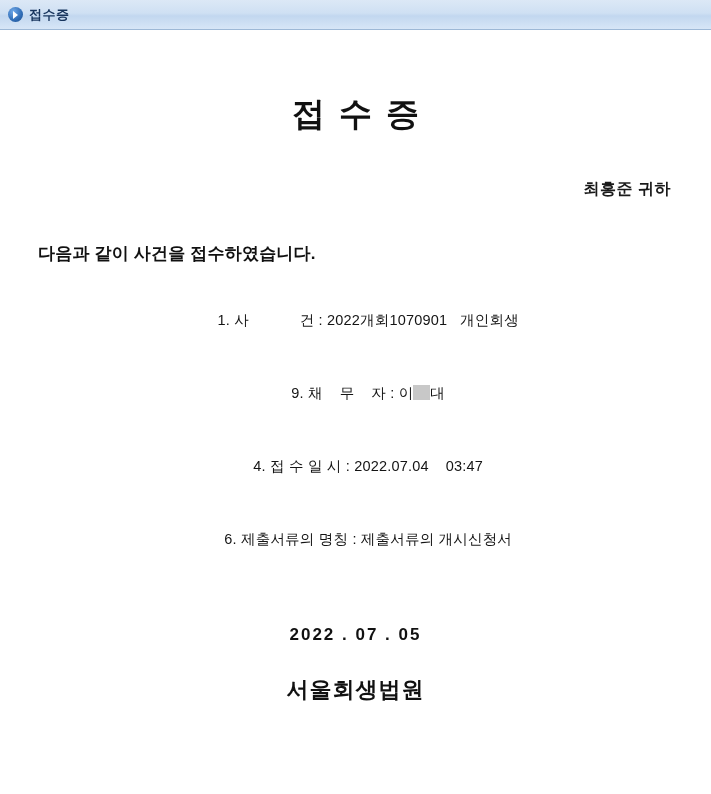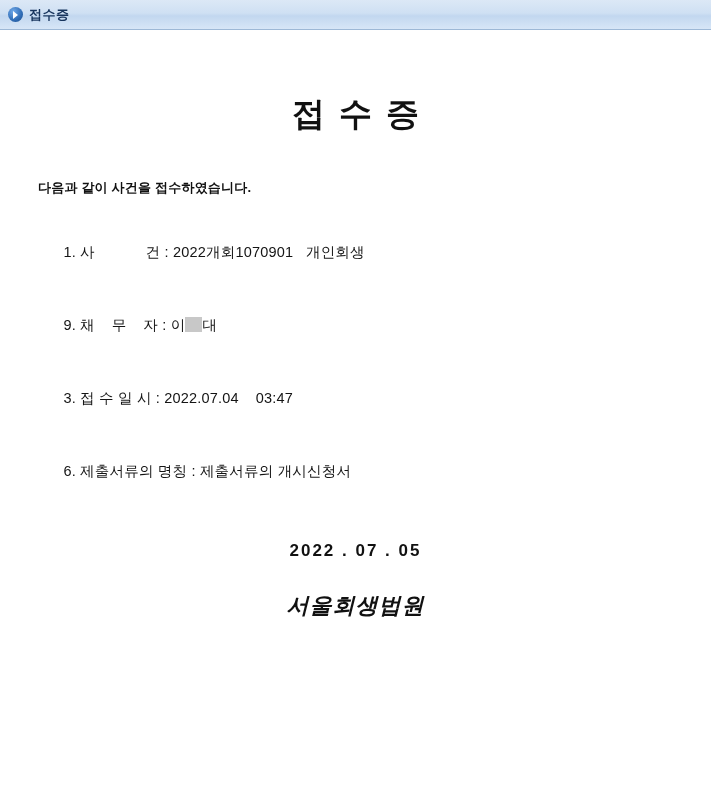--- a/index.html
+++ b/index.html
@@ -74,88 +74,89 @@
     text-align: right;
     font-size: 16px;
     font-weight: bold;
     color: #1a1a1a;
     margin-top: 42px;
     padding-right: 2px;
     letter-spacing: 0.5px;
   }
 
   .intro {
-    font-size: 13px;
+    font-size: 17px;
     font-weight: bold;
     color: #111111;
     margin-top: 42px;
     letter-spacing: 0.2px;
   }
 
   .items {
     margin-top: 30px;
   }
   .item {
     font-size: 14.5px;
     color: #141414;
     margin-bottom: 22px;
     letter-spacing: 0.2px;
     white-space: pre;
+    text-align: center;
   }
   .redact {
     display: inline-block;
     width: 17px;
     height: 15px;
     background: #c8c8c8;
     vertical-align: -2px;
   }
 
   .date {
     text-align: center;
     font-size: 17px;
     font-weight: bold;
     color: #111111;
-    margin-top: 44px;
+    margin-top: 60px;
     letter-spacing: 2px;
   }
 
   .court {
     text-align: center;
     font-size: 22px;
     font-weight: bold;
     color: #111111;
     margin-top: 30px;
     letter-spacing: 1px;
-    font-style: italic;
   }
 </style>
 </head>
 <body>
 
 <div class="titlebar">
   <span class="titlebar-icon"></span>
   <span class="titlebar-title">접수증</span>
 </div>
 
 <div class="page">
 
   <div class="doc-title">접수증</div>
 
+  <div class="addressee">최홍준 귀하</div>
 
   <div class="intro">다음과 같이 사건을 접수하였습니다.</div>
 
   <div class="items">
     <div class="item">
       <span>1. 사            건 : </span><span>2022개회1070901   개인회생</span>
     </div>
     <div class="item">
       <span>9. 채    무    자 : </span><span>이</span><span class="redact"></span><span>대</span>
     </div>
     <div class="item">
-      <span>3. 접 수 일 시 : </span><span>2022.07.04    03:47</span>
+      <span>4. 접 수 일 시 : </span><span>2022.07.04    03:47</span>
     </div>
     <div class="item">
       <span>6. 제출서류의 명칭 : </span><span>제출서류의 개시신청서</span>
     </div>
   </div>
 
   <div class="date">2022 . 07 . 05</div>
 
   <div class="court">서울회생법원</div>
 

